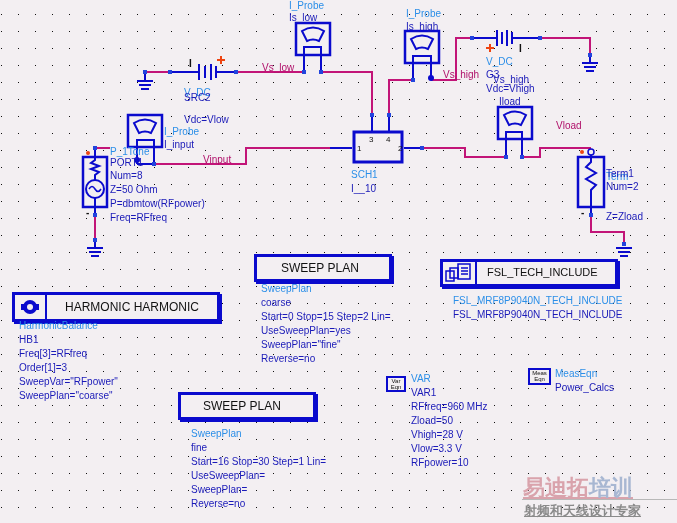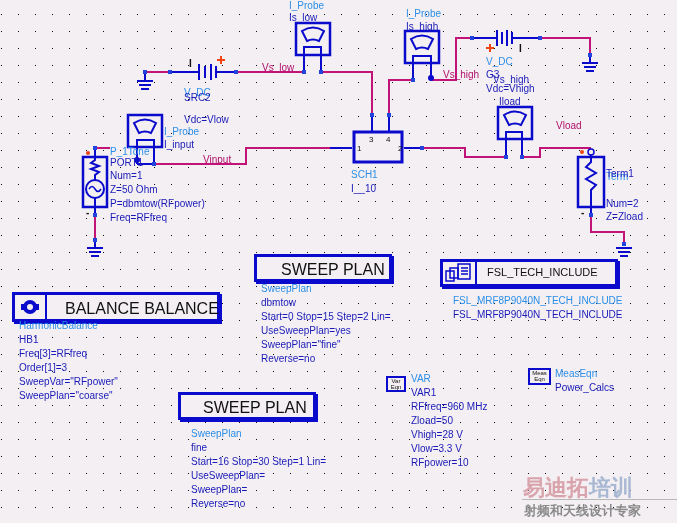--- a/index.html
+++ b/index.html
@@ -7,23 +7,23 @@
   #canvas { position:absolute; left:0; top:0; width:677px; height:523px;
     background-color:#f3eff2;
     background-image: radial-gradient(circle, #111 0.6px, transparent 0.9px);
     background-size:17px 17px; background-position:10px 6px; }
   svg.wires { position:absolute; left:0; top:0; }
   .lbl { position:absolute; font-size:10px; line-height:11px; white-space:nowrap; color:#1a1ab8; }
   .lbl.cyan { color:#2c8fe8; }
   .lbl.mag { color:#b0106a; }
   .lbl.blk { color:#111; }
   .block { position:absolute; border:3px solid #0a0acd; background:#f3eff2; box-shadow:2px 2px 0 #0a0acd; }
-  .block .ttl { position:absolute; font-size:16px; color:#111; white-space:nowrap; }
+  .block .ttl { position:absolute; font-size:12px; color:#111; white-space:nowrap; }
   .small-box { position:absolute; border:2px solid #0a0acd; background:#f3eff2; font-size:6px; line-height:6px; text-align:center; color:#111; }
-  .wm { position:absolute; font-weight:bold; }
+  .wm { position:absolute; font-weight:bold;text-decoration:underline; }
 </style>
 </head>
 <body>
 
 <div id="canvas">
 
 <svg class="wires" width="677" height="523">
 
   <g stroke="#c21478" stroke-width="2" fill="none">
     <polyline points="145,72 170,72"></polyline>
@@ -190,63 +190,63 @@
 <div class="lbl" style="left:493px;top:74px">Vs_high</div>
 <div class="lbl" style="left:486px;top:83px">Vdc=Vhigh</div>
 
 <div class="lbl mag" style="left:262px;top:62px">Vs_low</div>
 <div class="lbl mag" style="left:443px;top:69px">Vs_high</div>
 <div class="lbl mag" style="left:203px;top:154px">Vinput</div>
 <div class="lbl mag" style="left:556px;top:120px">Vload</div>
 
 <div class="lbl cyan" style="left:110px;top:146px">P_1Tone</div>
 <div class="lbl" style="left:110px;top:157px">PORT1</div>
-<div class="lbl" style="left:110px;top:170px">Num=1</div>
+<div class="lbl" style="left:110px;top:170px">Num=8</div>
 <div class="lbl" style="left:110px;top:184px">Z=50 Ohm</div>
 <div class="lbl" style="left:110px;top:198px">P=dbmtow(RFpower)</div>
 <div class="lbl" style="left:110px;top:212px">Freq=RFfreq</div>
 <div class="lbl blk" style="left:86px;top:207px;font-weight:bold">-</div>
 
 <div class="lbl blk" style="left:369px;top:134px;font-size:8px">3</div>
 <div class="lbl blk" style="left:386px;top:134px;font-size:8px">4</div>
 <div class="lbl blk" style="left:357px;top:143px;font-size:8px">1</div>
 <div class="lbl blk" style="left:398px;top:143px;font-size:8px">2</div>
 <div class="lbl cyan" style="left:351px;top:169px">SCH1</div>
 <div class="lbl" style="left:351px;top:183px">I__10</div>
 
 <div class="lbl cyan" style="left:606px;top:171px">Term</div>
 <div class="lbl" style="left:606px;top:168px">Term1</div>
-<div class="lbl" style="left:606px;top:198px">Num=2</div>
+<div class="lbl" style="left:606px;top:181px">Num=2</div>
 <div class="lbl" style="left:606px;top:211px">Z=Zload</div>
 <div class="lbl blk" style="left:581px;top:207px;font-weight:bold">-</div>
 
 <div class="block" style="left:12px;top:292px;width:202px;height:24px">
   <div style="position:absolute;left:0;top:0;width:30px;height:24px;border-right:2px solid #0a0acd">
     <svg width="30" height="24">
           <g fill="#0a0acd">
             <circle cx="15" cy="12" r="7"></circle>
             <rect x="6" y="9" width="18" height="6"></rect>
           </g>
           <circle cx="15" cy="12" r="3" fill="#f3eff2"></circle>
         </svg>
   </div>
-  <div class="ttl" style="left:50px;top:5px">BALANCE BALANCE</div>
+  <div class="ttl" style="left:50px;top:5px">HARMONIC HARMONIC</div>
 </div>
 <div class="lbl cyan" style="left:19px;top:320px">HarmonicBalance</div>
 <div class="lbl" style="left:19px;top:334px">HB1</div>
 <div class="lbl" style="left:19px;top:348px">Freq[3]=RFfreq</div>
 <div class="lbl" style="left:19px;top:362px">Order[1]=3</div>
 <div class="lbl" style="left:19px;top:376px">SweepVar="RFpower"</div>
 <div class="lbl" style="left:19px;top:390px">SweepPlan="coarse"</div>
 
 <div class="block" style="left:254px;top:254px;width:132px;height:22px">
   <div class="ttl" style="left:24px;top:4px">SWEEP PLAN</div>
 </div>
 <div class="lbl cyan" style="left:261px;top:283px">SweepPlan</div>
-<div class="lbl" style="left:261px;top:297px">dbmtow</div>
+<div class="lbl" style="left:261px;top:297px">coarse</div>
 <div class="lbl" style="left:261px;top:311px">Start=0 Stop=15 Step=2 Lin=</div>
 <div class="lbl" style="left:261px;top:325px">UseSweepPlan=yes</div>
 <div class="lbl" style="left:261px;top:339px">SweepPlan="fine"</div>
 <div class="lbl" style="left:261px;top:353px">Reverse=no</div>
 
 <div class="block" style="left:178px;top:392px;width:132px;height:22px">
   <div class="ttl" style="left:22px;top:4px">SWEEP PLAN</div>
 </div>
 <div class="lbl cyan" style="left:191px;top:428px">SweepPlan</div>
 <div class="lbl" style="left:191px;top:442px">fine</div>

